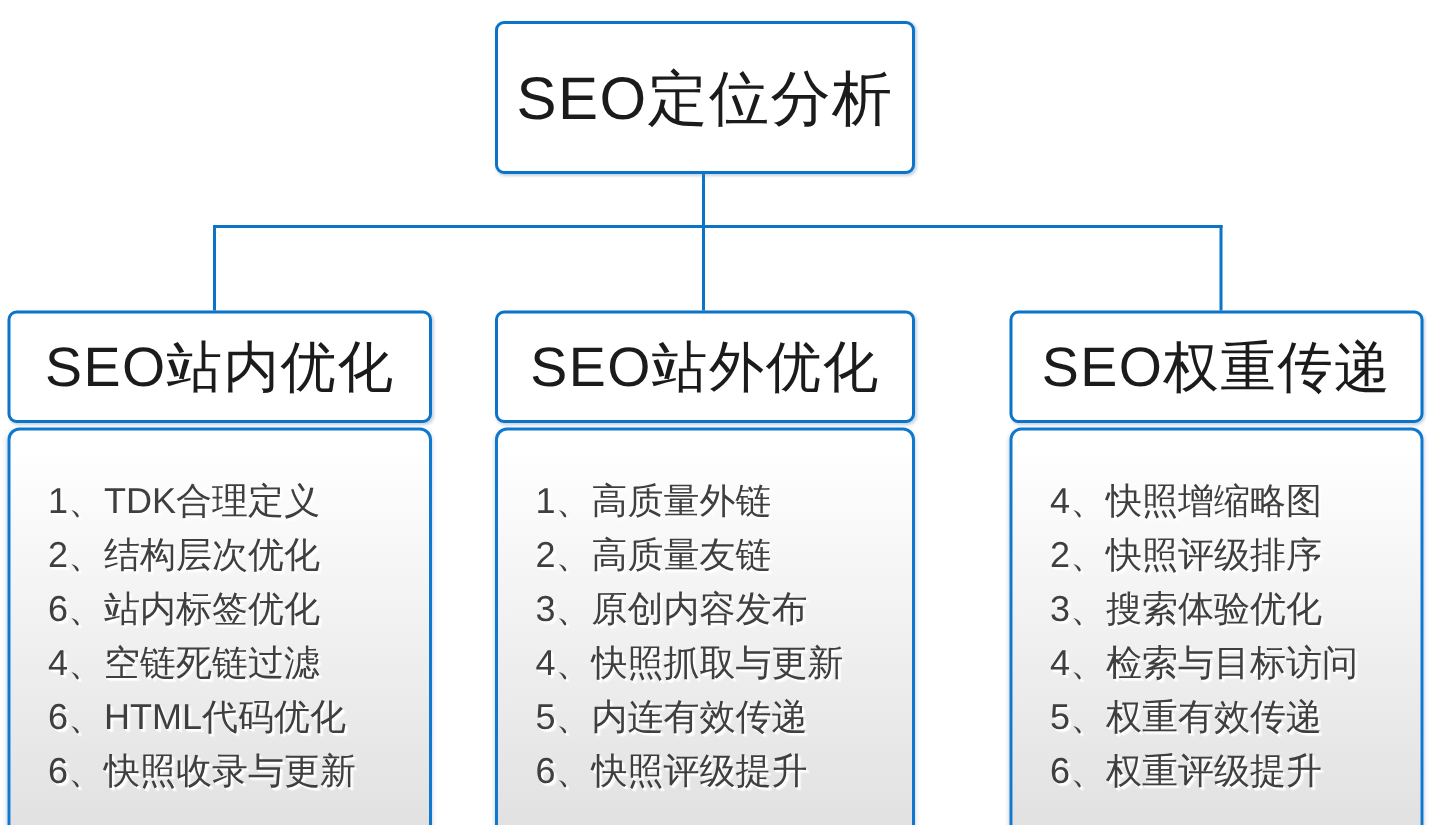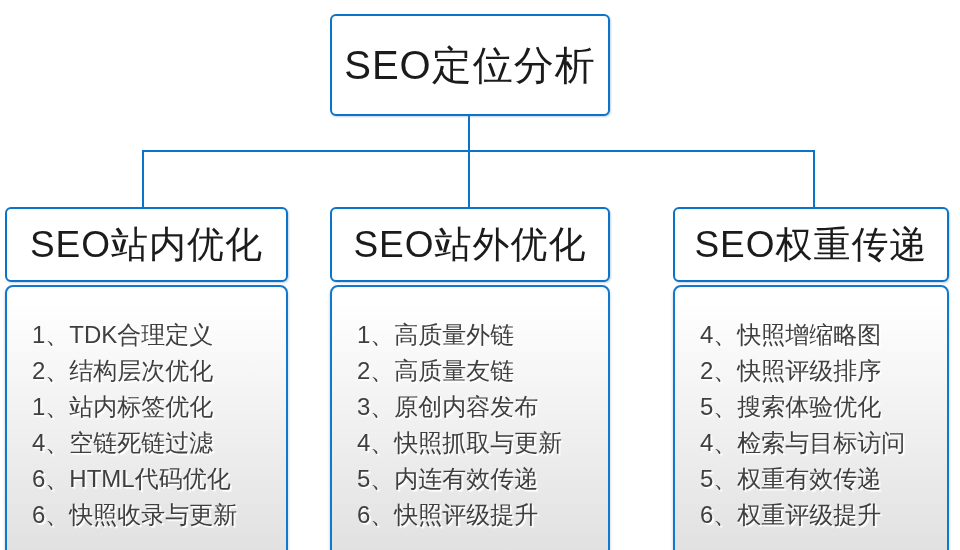--- a/index.html
+++ b/index.html
@@ -65,21 +65,21 @@
     <span>SEO定位分析</span>
   </div>
 
   <section class="column col-onsite">
     <header class="col-head">
       <span>SEO站内优化</span>
     </header>
     <div class="col-list">
       <div class="item">1、TDK合理定义</div>
       <div class="item">2、结构层次优化</div>
-      <div class="item">1、站内标签优化</div>
+      <div class="item">6、站内标签优化</div>
       <div class="item">4、空链死链过滤</div>
       <div class="item">6、HTML代码优化</div>
       <div class="item">6、快照收录与更新</div>
     </div>
   </section>
 
   <section class="column col-offsite">
     <header class="col-head">
       <span>SEO站外优化</span>
     </header>
@@ -93,20 +93,20 @@
     </div>
   </section>
 
   <section class="column col-weight">
     <header class="col-head">
       <span>SEO权重传递</span>
     </header>
     <div class="col-list">
       <div class="item">4、快照增缩略图</div>
       <div class="item">2、快照评级排序</div>
-      <div class="item">5、搜索体验优化</div>
+      <div class="item">3、搜索体验优化</div>
       <div class="item">4、检索与目标访问</div>
       <div class="item">5、权重有效传递</div>
       <div class="item">6、权重评级提升</div>
     </div>
   </section>
 
 </div>
 
 </body></html>

